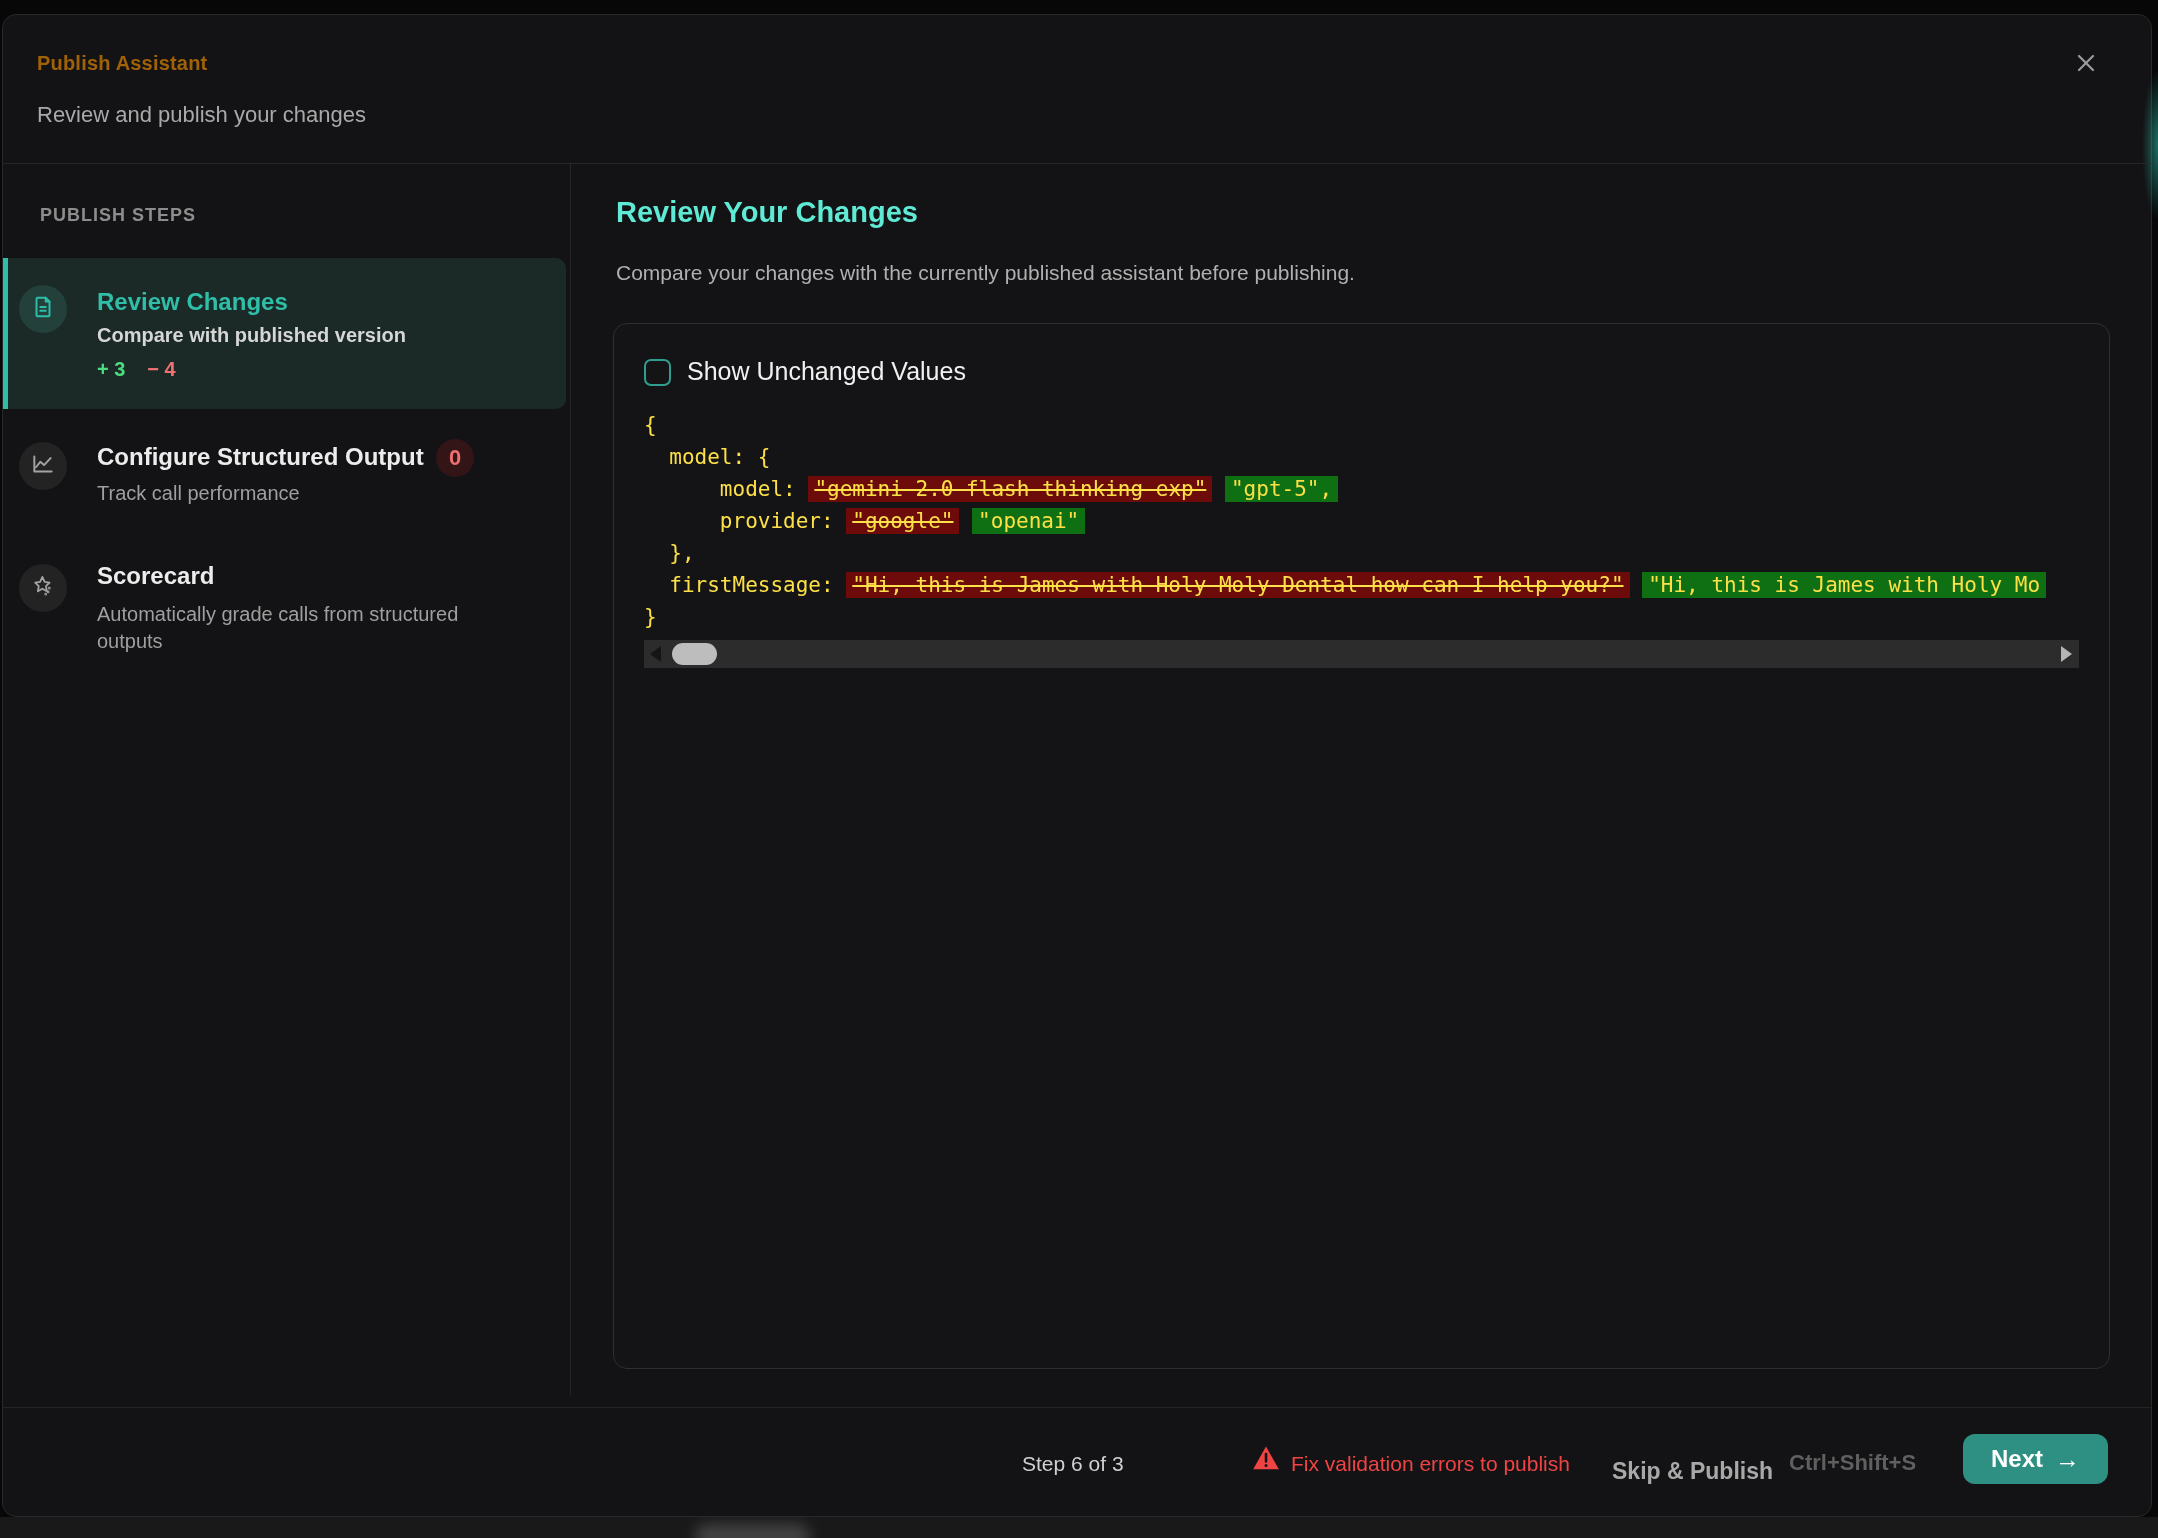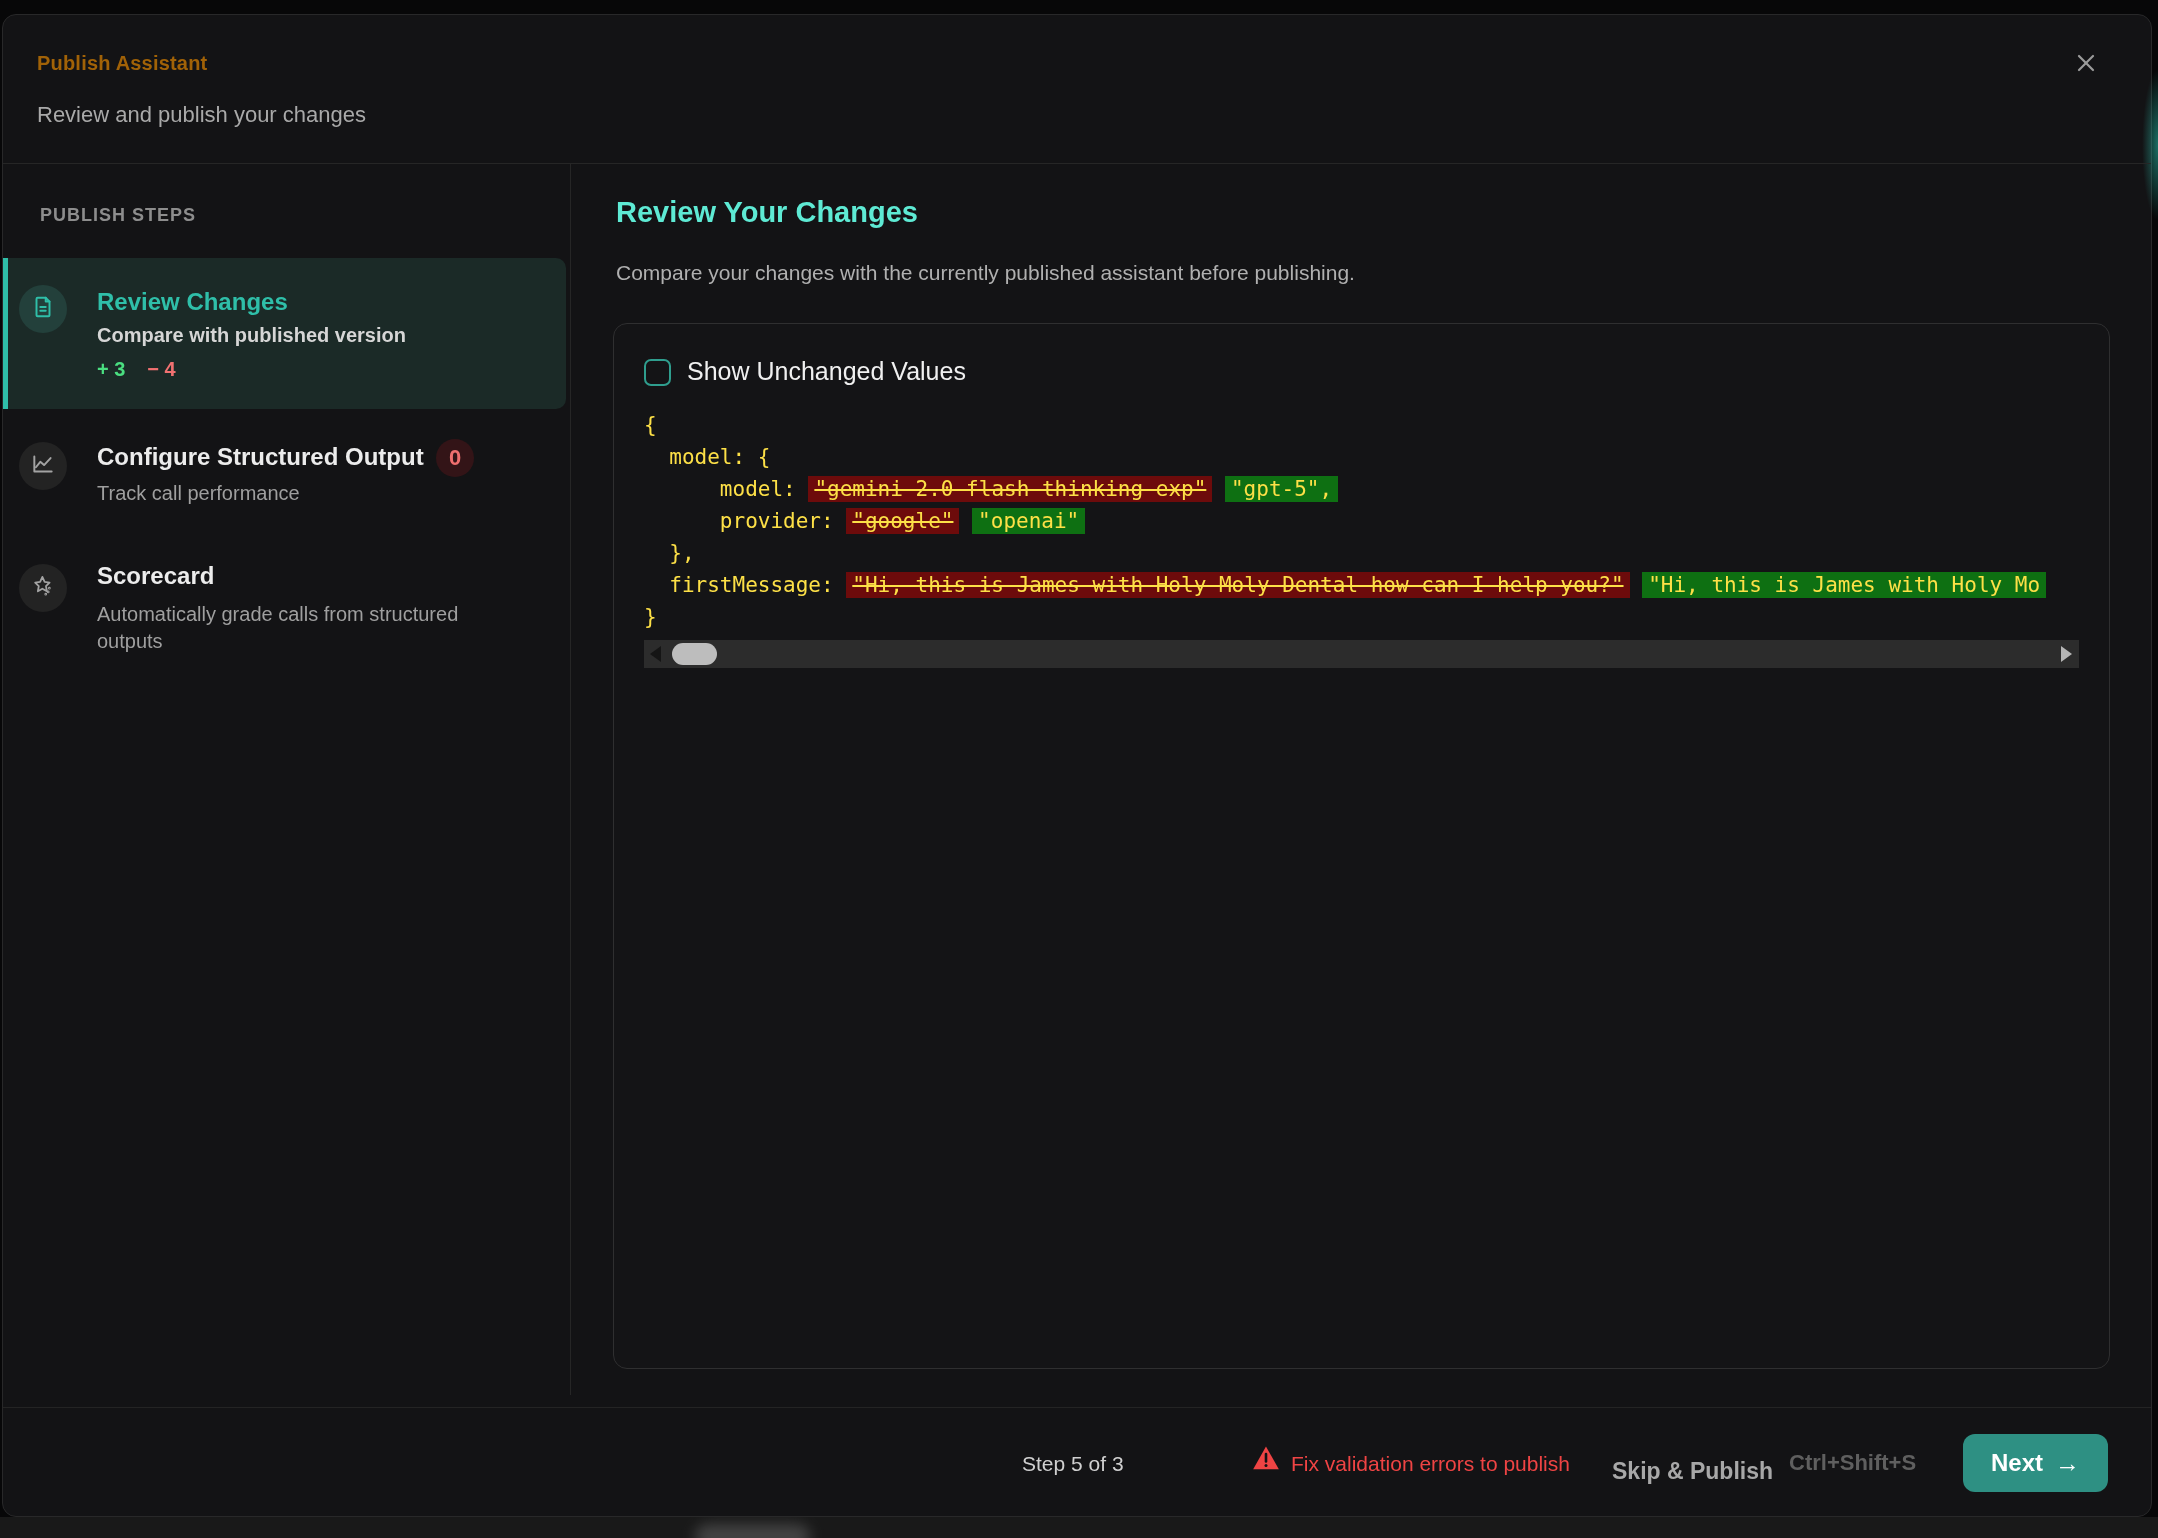--- a/index.html
+++ b/index.html
@@ -83,21 +83,21 @@
                     border-left:11px solid #b5b5b5; }
 
   
   .ftr-divider { left:3px; top:1407px; width:2148px; height:1px; background:#242424; }
   .ftr-step { left:1022px; top:1452px; font-size:21px; color:#d0d0d0; }
   .warn-icon { left:1252px; top:1445px; }
   .ftr-error { left:1291px; top:1452px; font-size:21px; color:#ef4444; }
   .ftr-skip { left:1612px; top:1449px; font-size:23px; font-weight:bold; color:#a8a8a8;
               background:none; border:none; cursor:pointer; font-family:inherit;margin-top:9px; }
   .ftr-shortcut { left:1789px; top:1450px; font-size:22px; font-weight:600; color:#5f5f5f; }
-  .next-btn { left:1963px; top:1434px; width:145px; height:58px; border-radius:12px;
+  .next-btn { left:1963px; top:1434px; width:145px; height:50px; border-radius:12px;
               background:#2e9083; border:none; cursor:pointer;
               display:flex; align-items:center; justify-content:center; gap:12px;
               font-family:inherit; font-size:24px; font-weight:bold; color:#ffffff; }
   .next-arrow { font-size:25px; font-weight:normal; }
 </style>
 </head>
 <body>
 
 <div class="abs page-bottom"></div>
 <div class="abs bottom-pill"></div>
@@ -178,21 +178,21 @@
 <span>  firstMessage: </span><span class="removed">"Hi, this is James with Holy Moly Dental how can I help you?"</span> <span class="added">"Hi, this is James with Holy Mo</span>
 <span>}</span></div>
 
 <div class="abs hscrollbar">
   <div class="sb-arrow-left"></div>
   <div class="sb-thumb"></div>
   <div class="sb-arrow-right"></div>
 </div>
 
 <div class="abs ftr-divider"></div>
-<div class="abs ftr-step">Step 5 of 3</div>
+<div class="abs ftr-step">Step 6 of 3</div>
 <div class="abs warn-icon">
   <svg width="28" height="26" viewBox="0 0 28 26">
     <path d="M14 1.5 26.8 24.2H1.2Z" fill="#ef4444"></path>
     <line x1="14" y1="9" x2="14" y2="16.5" stroke="#131315" stroke-width="2.6" stroke-linecap="round"></line>
     <circle cx="14" cy="20.6" r="1.5" fill="#131315"></circle>
   </svg>
 </div>
 <div class="abs ftr-error">Fix validation errors to publish</div>
 <button class="abs ftr-skip">Skip &amp; Publish</button>
 <div class="abs ftr-shortcut">Ctrl+Shift+S</div>

